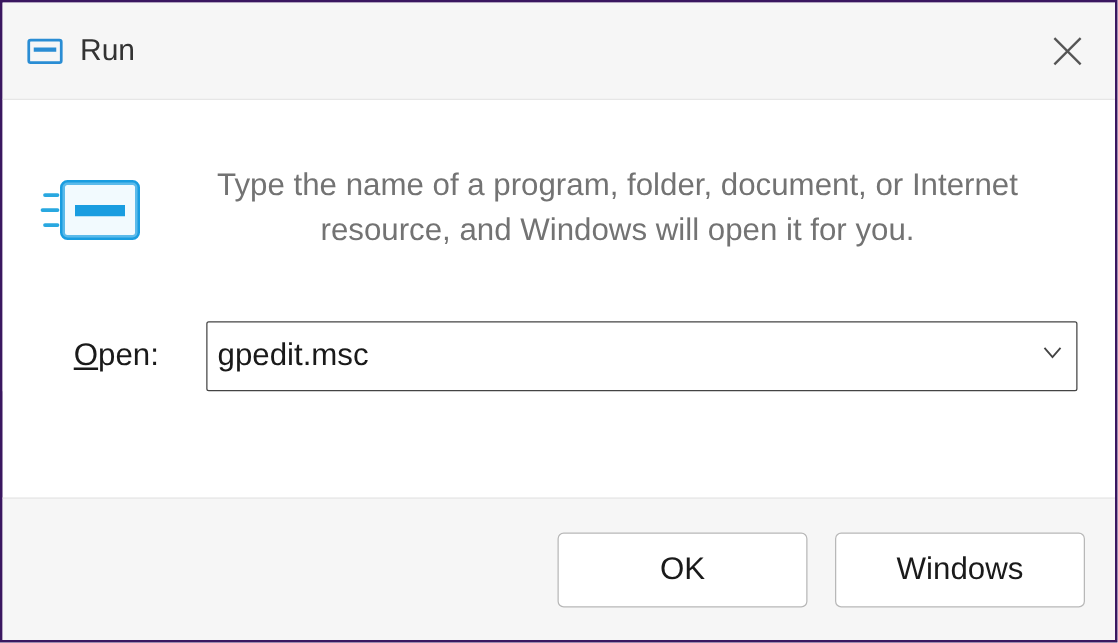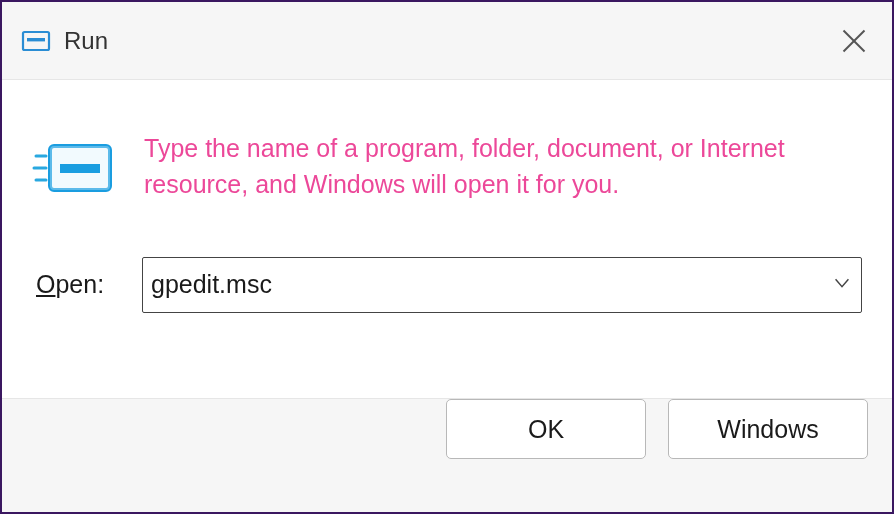--- a/index.html
+++ b/index.html
@@ -58,28 +58,30 @@
     }
     .run-big-icon {
       width: 84px;
       height: 60px;
       flex-shrink: 0;
       margin-top: 8px;
     }
     .desc-text {
       font-size: 25px;
       line-height: 1.45;
-      color: #ec4899;
+      color: #737373;
       max-width: 700px;
+      text-align: center;
     }
     .open-row {
       display: flex;
       align-items: center;
       gap: 26px;
       padding-left: 4px;
+      margin-left: 23px;
     }
     .open-label {
       font-size: 25px;
       color: #1a1a1a;
       width: 80px;
     }
     .open-label .ul {
       text-decoration: underline;
     }
     .combo {
@@ -104,21 +106,21 @@
     }
     .button-row {
       position: absolute;
       bottom: 0;
       left: 0;
       right: 0;
       height: 114px;
       background: #f6f6f6;
       border-top: 1px solid #e6e6e6;
       display: flex;
-      align-items: flex-start;
+      align-items: center;
       justify-content: flex-end;
       gap: 22px;
       padding: 0 24px;
     }
     .btn {
       width: 200px;
       height: 60px;
       background: #ffffff;
       border: 1px solid #b8b8b8;
       border-radius: 5px;

